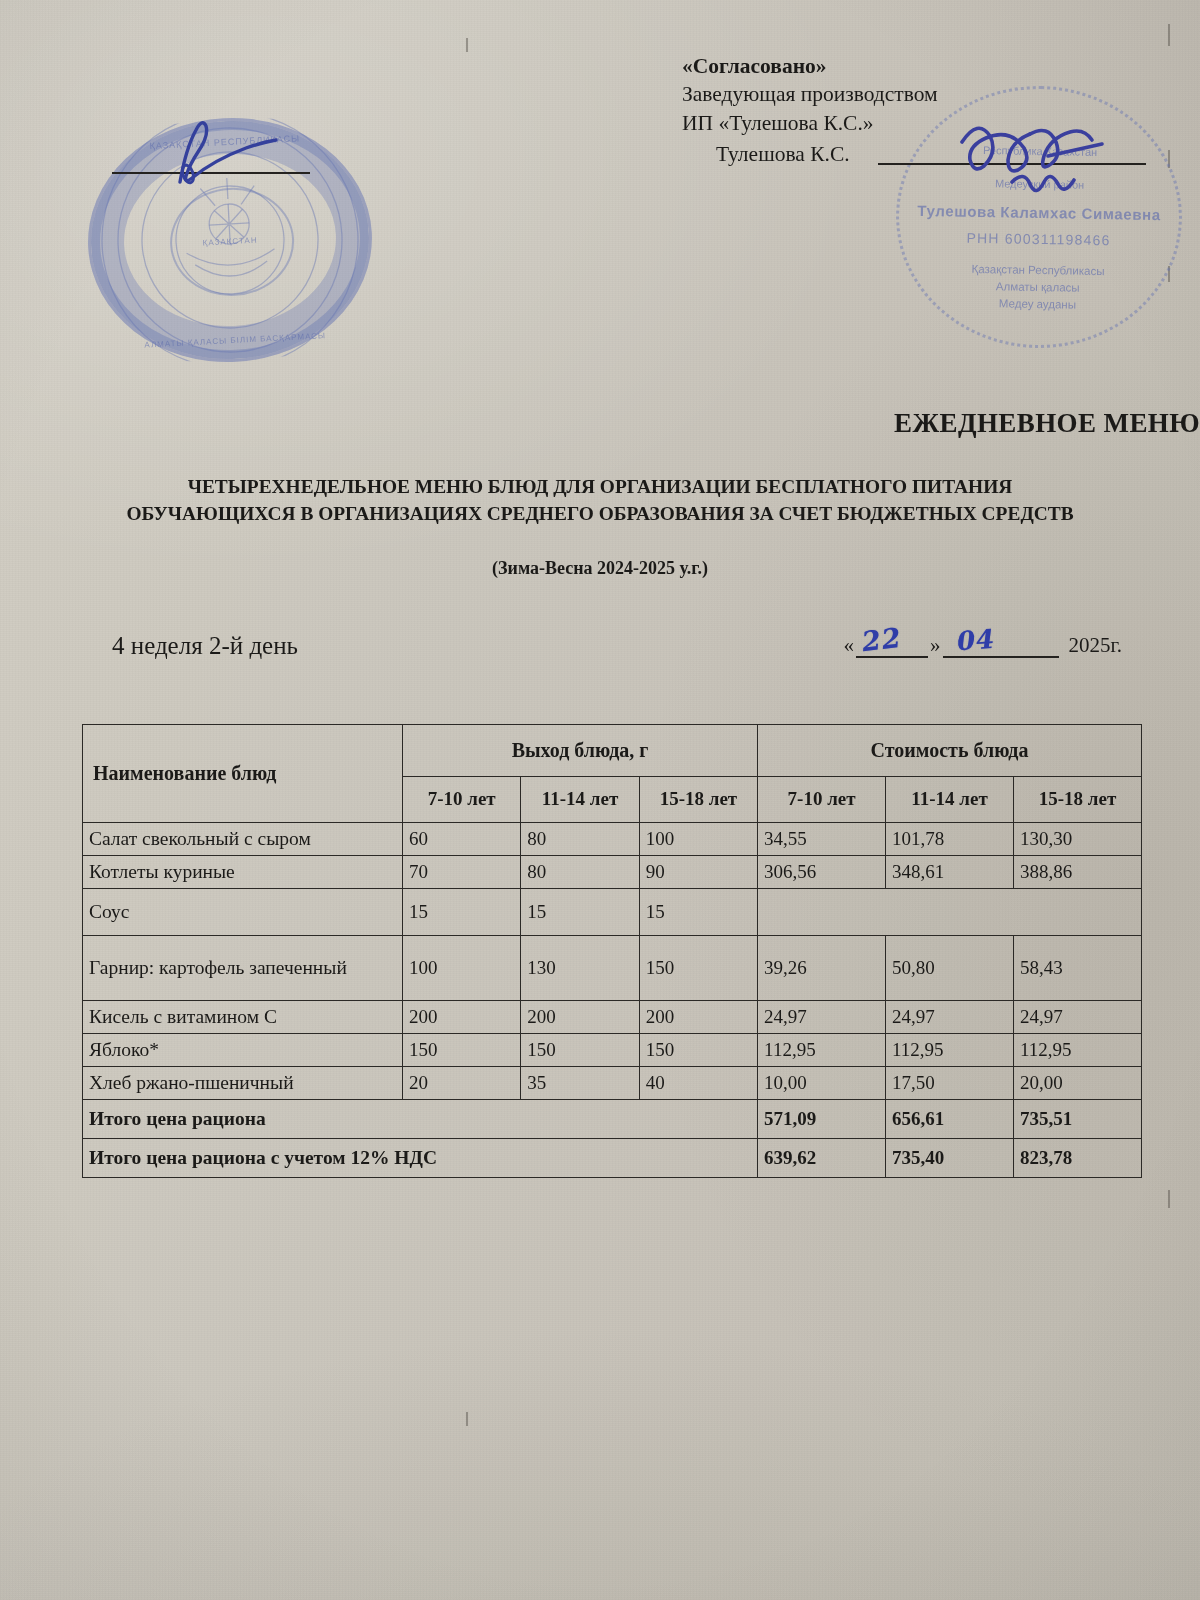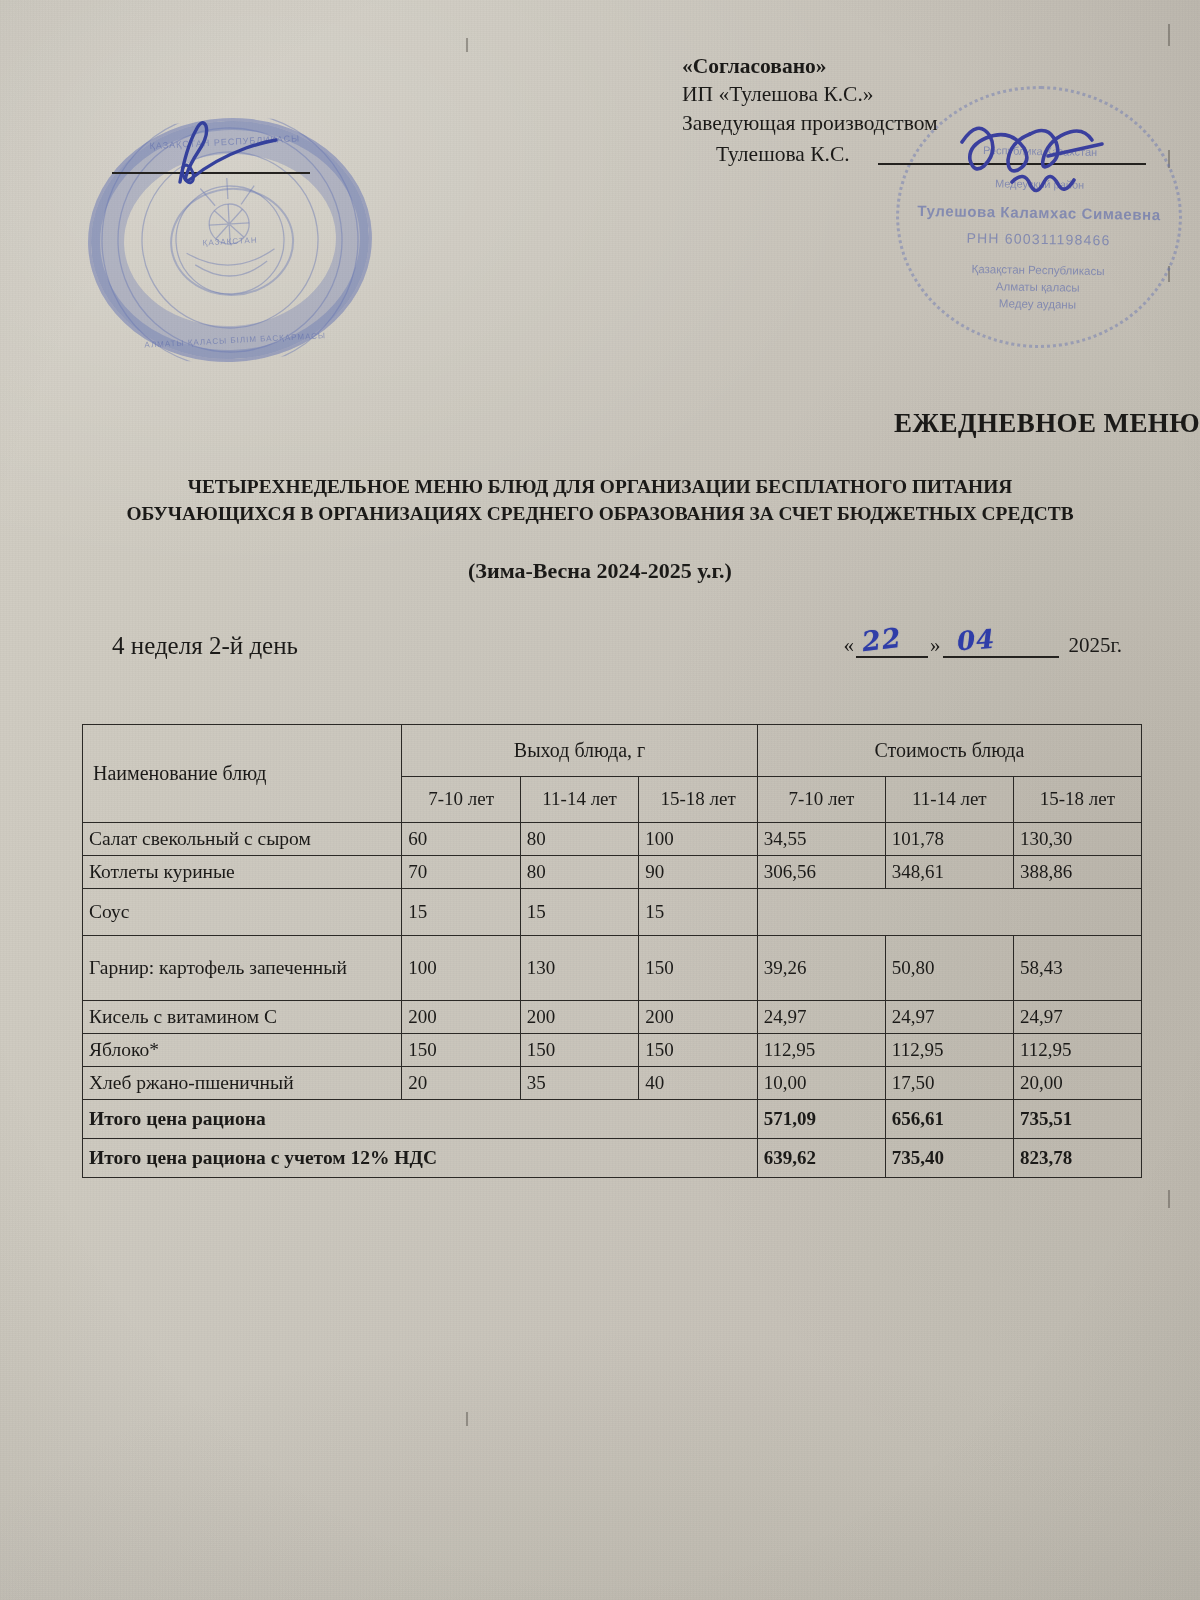--- a/index.html
+++ b/index.html
@@ -193,21 +193,21 @@
     text-align: center;
     font-size: 19.4px;
     font-weight: bold;
     line-height: 1.38;
   }
   .doc-season {
     position: absolute;
     left: 0; right: 0;
     top: 558px;
     text-align: center;
-    font-size: 22px;
+    font-size: 18px;
     font-weight: bold;
   }
 
   
   .week-day {
     position: absolute;
     left: 112px;
     top: 632px;
     font-size: 25px;
   }
@@ -254,21 +254,21 @@
     font-size: 19px;
   }
   table.menu th,
   table.menu td {
     border: 1.6px solid #2b2926;
     padding: 3px 6px;
     vertical-align: middle;
     background: transparent;
   }
   table.menu th {
-    font-weight: normal;
+    font-weight: bold;
     text-align: center;
   }
   .c-name { width: 322px; text-align: left !important; padding-left: 10px !important; }
   .c-num  { width: 114px; text-align: center; }
   .c-cost { width: 122px; text-align: center; }
   .hdr-group { height: 52px; font-size: 20px; }
   .hdr-sub { height: 46px; font-size: 19px; line-height: 1.1; }
   td.name-cell {
     text-align: left;
     padding-left: 10px;
@@ -330,22 +330,22 @@
     <div class="sr-l5">Медеу ауданы</div>
   </div>
 </div>
 
 <div class="sheet">
 
   <div class="sig-line-left"></div>
 
   <div class="approve-right">
     <div class="kw">«Согласовано»</div>
+    <div>Заведующая производством</div>
     <div>ИП «Тулешова К.С.»</div>
-    <div>Заведующая производством</div>
   </div>
   <div class="right-name">Тулешова К.С.</div>
   <div class="sig-line-right"></div>
 
   <svg class="signature sig-a" width="150" height="90" viewBox="0 0 150 90">
     <path d="M12 74 Q18 40 28 22 Q34 10 38 18 Q41 28 30 44 Q22 56 18 68 Q16 76 24 70 Q46 52 78 40 Q96 34 108 32" fill="none" stroke="#34409c" stroke-width="3.4" stroke-linecap="round"></path>
     <ellipse cx="20" cy="66" rx="5" ry="9" fill="none" stroke="#34409c" stroke-width="3" transform="rotate(-18 20 66)"></ellipse>
   </svg>
 
   <svg class="signature sig-b" width="190" height="110" viewBox="0 0 190 110">

